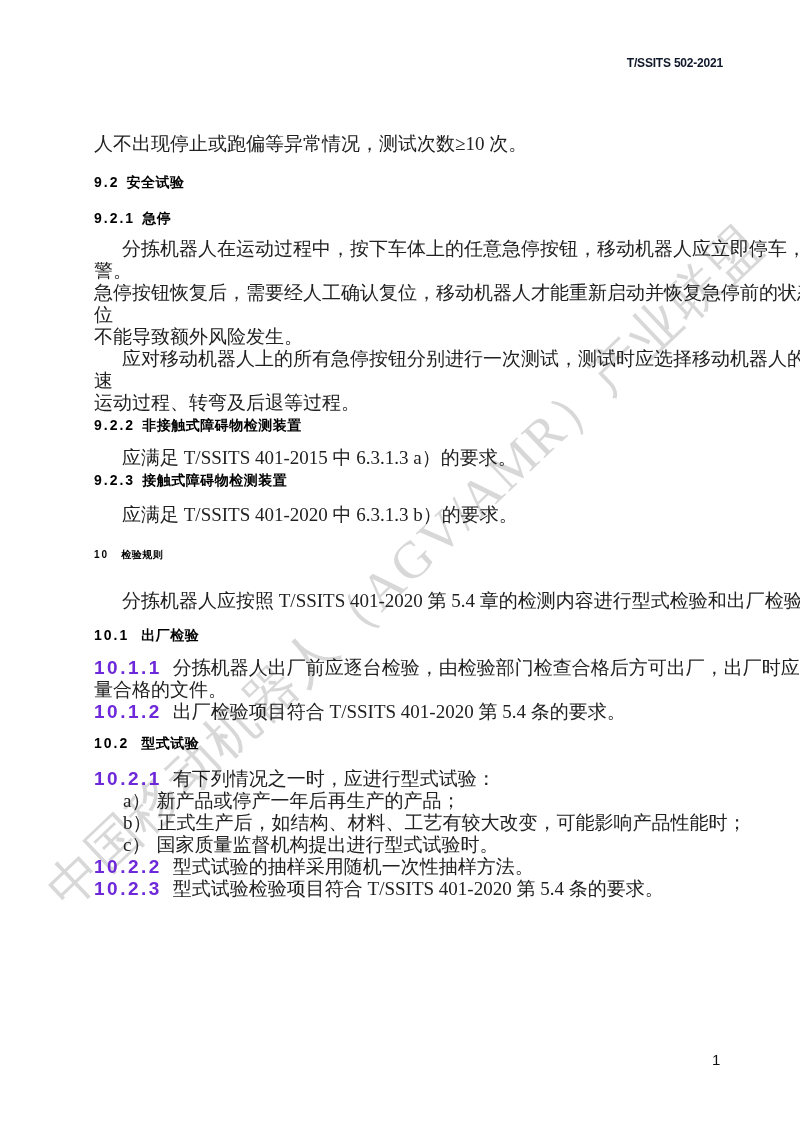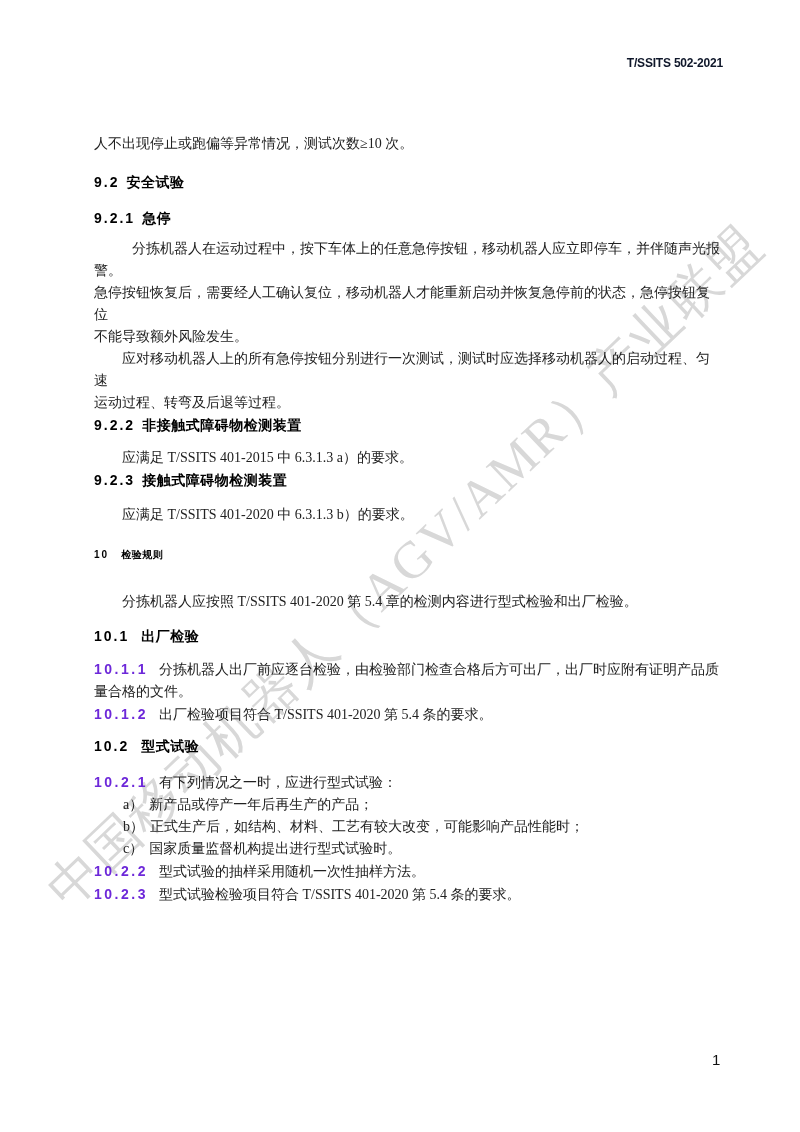--- a/index.html
+++ b/index.html
@@ -36,38 +36,38 @@
     letter-spacing:-0.2px;
     color:#0f172a;
   }
   .content{
     position:absolute;
     left:94px;top:133px;
     width:636px;
   }
   .line{
     position:relative;
-    font-size:14px;
+    font-size:19px;
     line-height:22px;
     white-space:nowrap;
     color:#212121;
   }
   .indent{padding-left:28px;}
   .h{
     font-weight:700;
     color:#000;
     font-size:14px;
   }
   .h .h-num{
     font-family:"Liberation Sans","DejaVu Sans",sans-serif;
     letter-spacing:2px;
     margin-right:7px;
   }
   .h .h-title{
-    font-family:Liberation Mono, monospace;
+    font-family:Liberation Sans, sans-serif;
     letter-spacing:0.5px;
   }
   .chapter{
     font-size:10px;
     line-height:24px;
   }
   .chapter .h-num{margin-right:12px;}
   .wide-gap .h-num{margin-right:12px;}
   .c-num{
     font-family:"Liberation Sans","DejaVu Sans",sans-serif;

